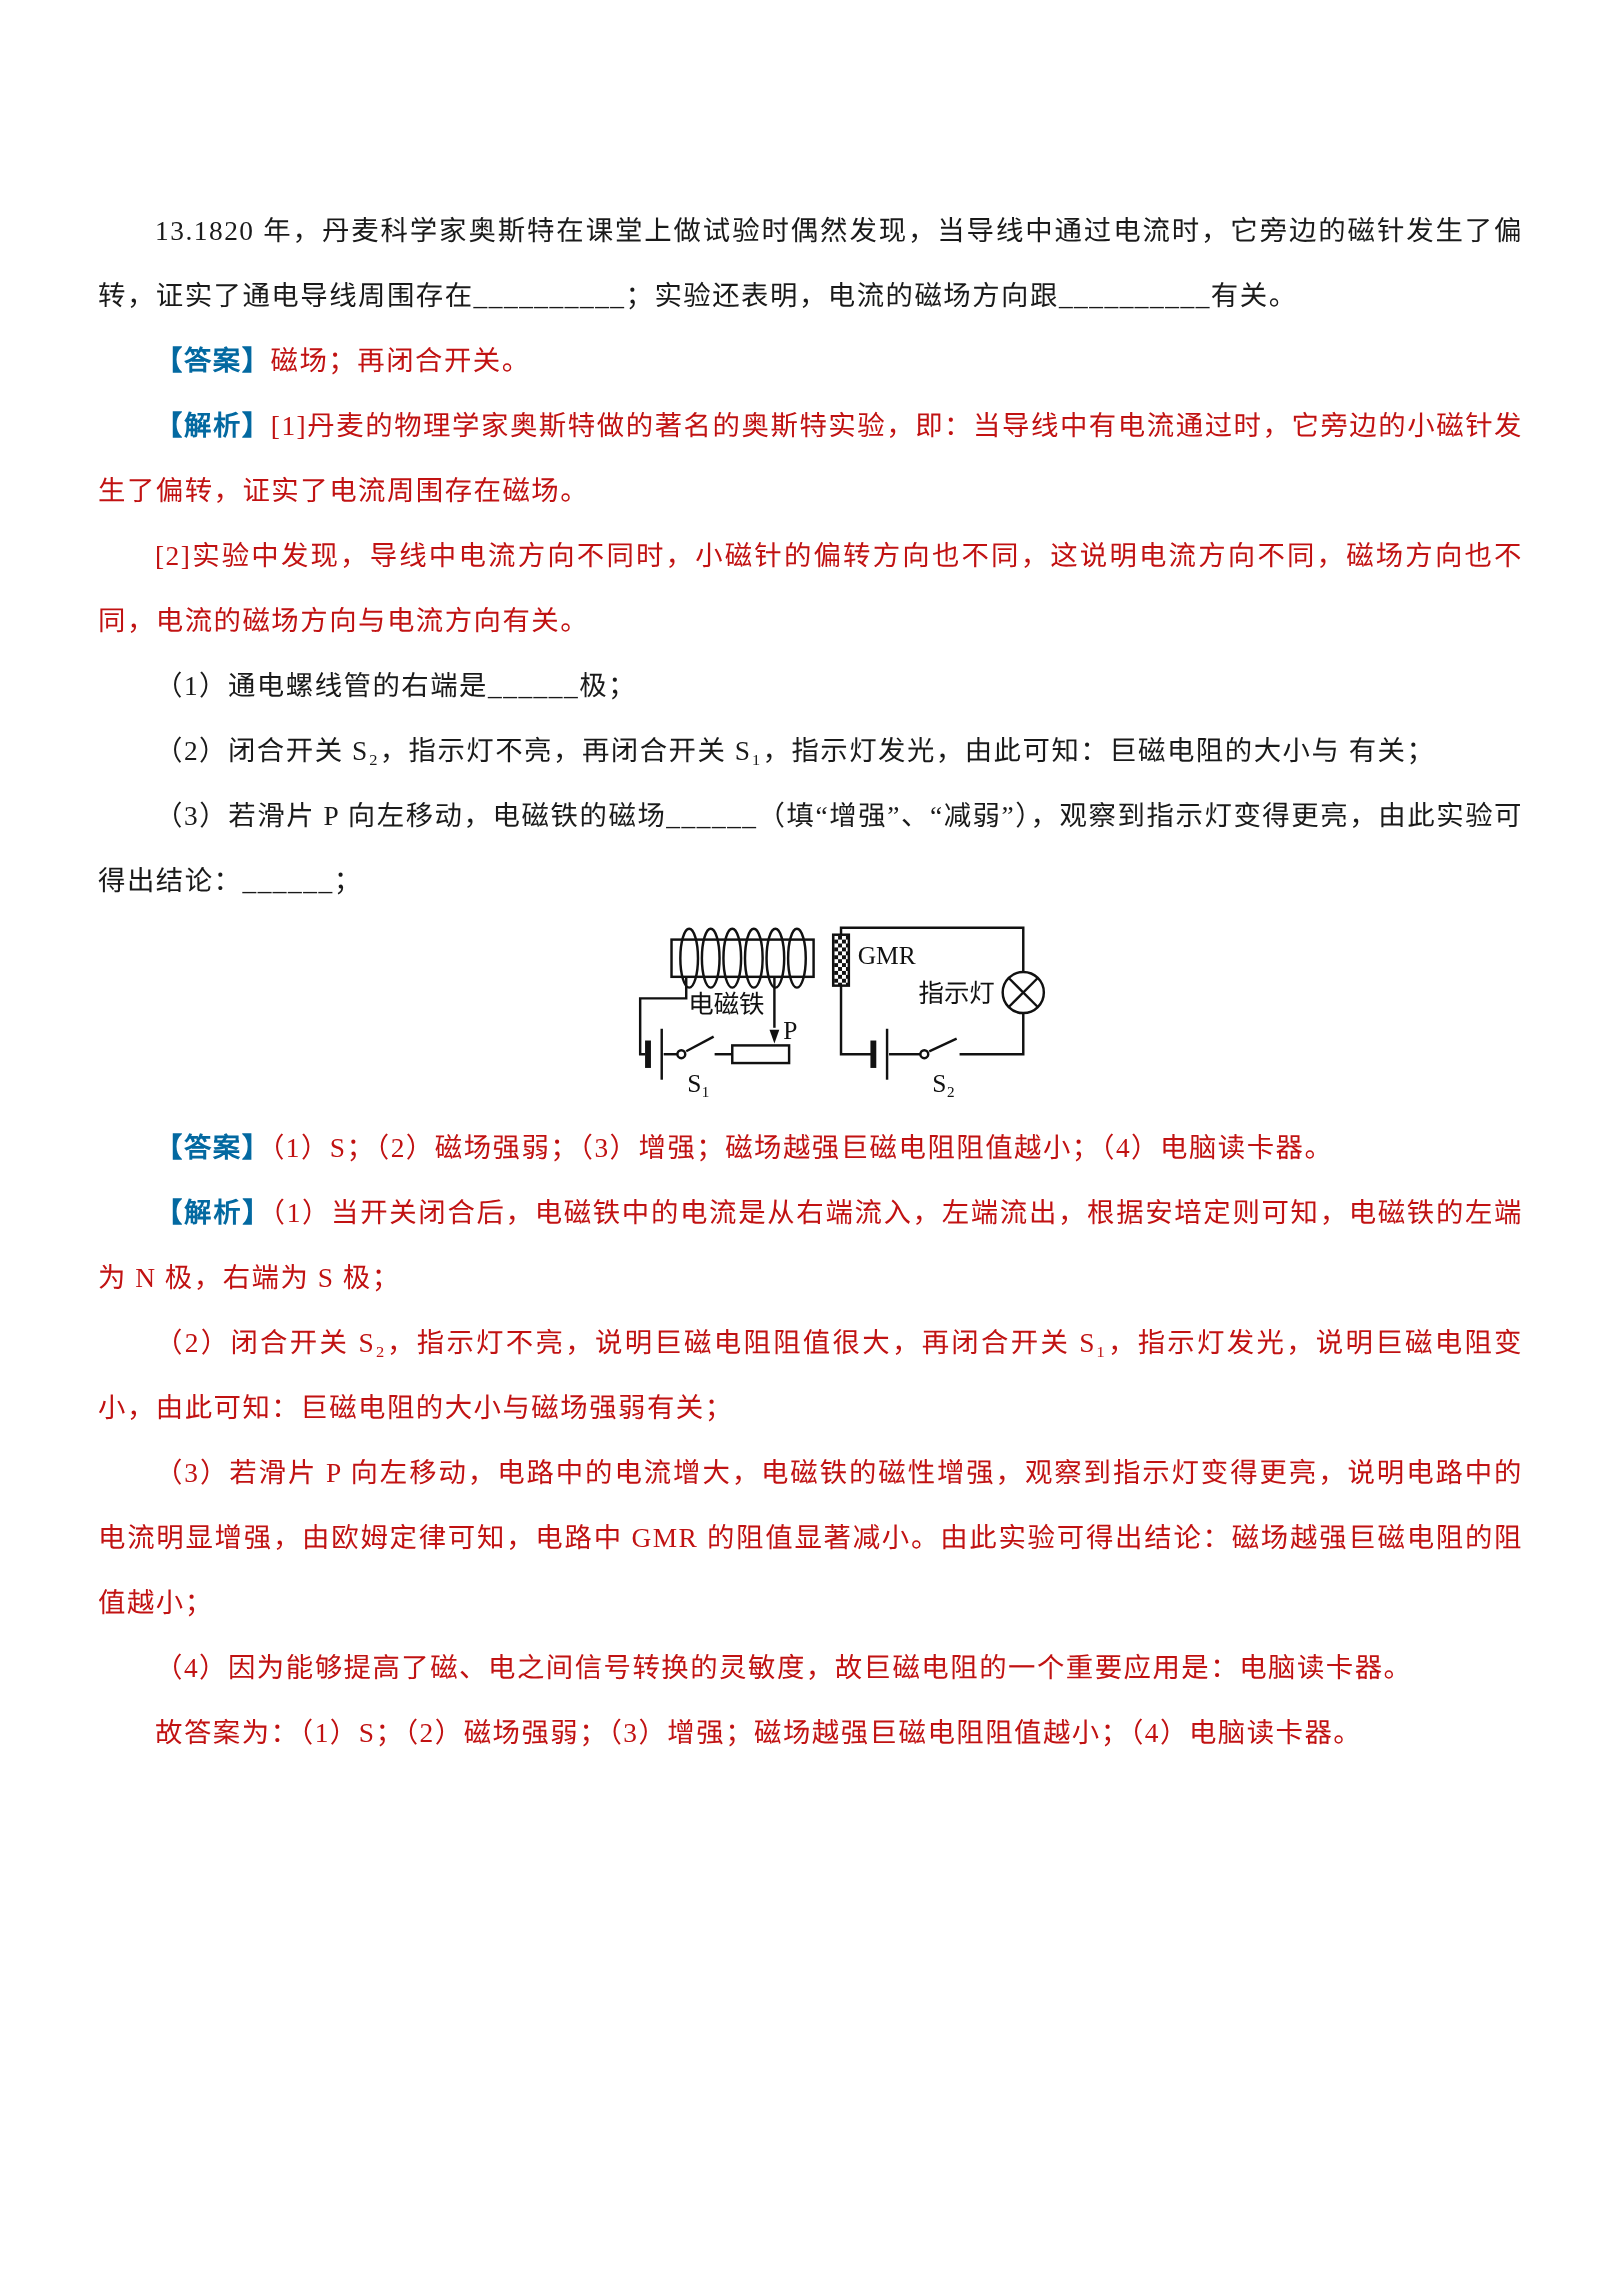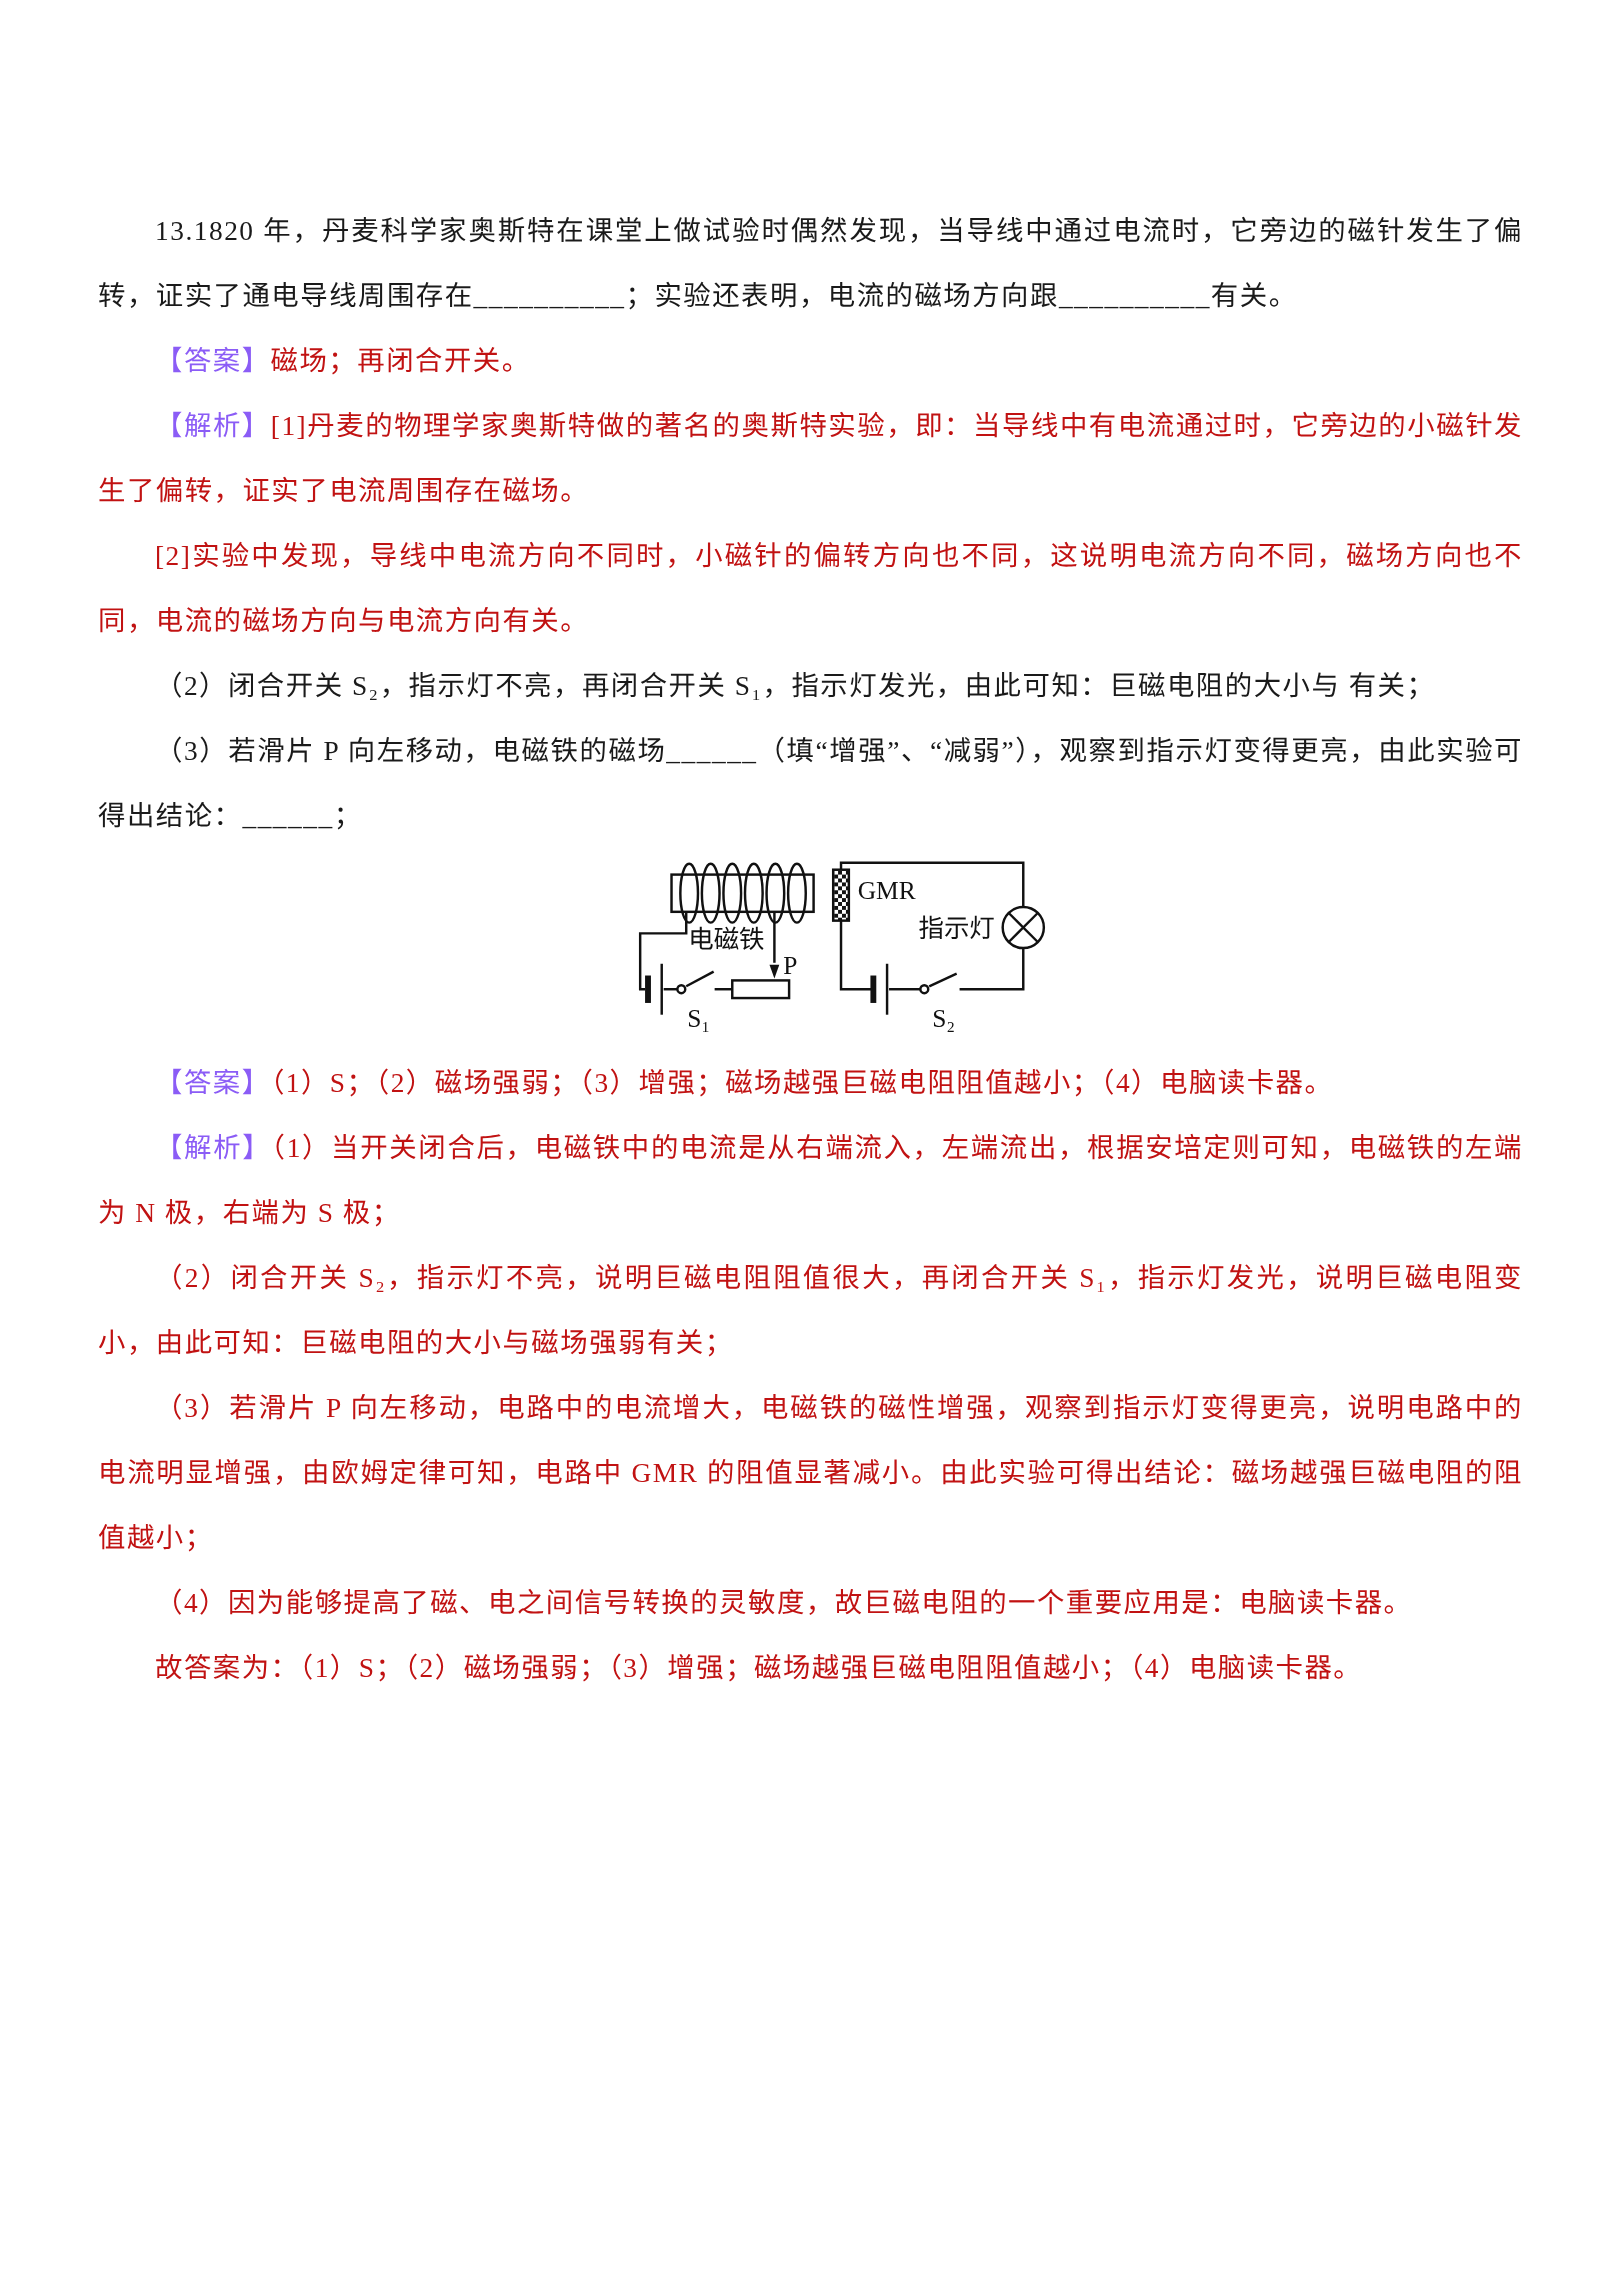--- a/index.html
+++ b/index.html
@@ -17,41 +17,42 @@
   }
   .para {
     font-size: 27.4px;
     line-height: 65px;
     letter-spacing: 1.5px;
     text-align: justify;
     text-indent: 57px;
     word-break: break-all;
   }
   .red { color: #c11212; }
-  .marker { color: #8b5cf6; font-weight: normal; }
+  .marker { color: #0369a1; font-weight: bold; }
   .figure-wrap {
     width: 647px; height: 194px;
     margin: 5.9px 0 2px 348px;
   }
   svg { display: block; }
   svg text { font-size: 26px; font-family: "Liberation Serif", "DejaVu Serif", serif; }
 </style>
 </head>
 <body>
 
 <main class="sheet">
 
   <p class="para">13.1820 年，丹麦科学家奥斯特在课堂上做试验时偶然发现，当导线中通过电流时，它旁边的磁针发生了偏转，证实了通电导线周围存在__________；实验还表明，电流的磁场方向跟__________有关。</p>
 
   <p class="para red"><b class="marker">【答案】</b><span>磁场；再闭合开关。</span></p>
 
   <p class="para red"><b class="marker">【解析】</b><span>[1]丹麦的物理学家奥斯特做的著名的奥斯特实验，即：当导线中有电流通过时，它旁边的小磁针发生了偏转，证实了电流周围存在磁场。</span></p>
 
   <p class="para red">[2]实验中发现，导线中电流方向不同时，小磁针的偏转方向也不同，这说明电流方向不同，磁场方向也不同，电流的磁场方向与电流方向有关。</p>
 
+  <p class="para">（1）通电螺线管的右端是______极；</p>
   <p class="para">（2）闭合开关 S₂，指示灯不亮，再闭合开关 S₁，指示灯发光，由此可知：巨磁电阻的大小与 有关；</p>
   <p class="para">（3）若滑片 P 向左移动，电磁铁的磁场______（填“增强”、“减弱”），观察到指示灯变得更亮，由此实验可得出结论：______；</p>
 
   <figure class="figure-wrap">
     <svg width="647" height="194" viewBox="0 0 660 198">
       <defs>
         <pattern id="gmrPattern" width="8" height="8" patternUnits="userSpaceOnUse">
           <rect width="8" height="8" fill="#ffffff"></rect>
           <rect width="4" height="4" fill="#111111"></rect>
           <rect x="4" y="4" width="4" height="4" fill="#111111"></rect>

